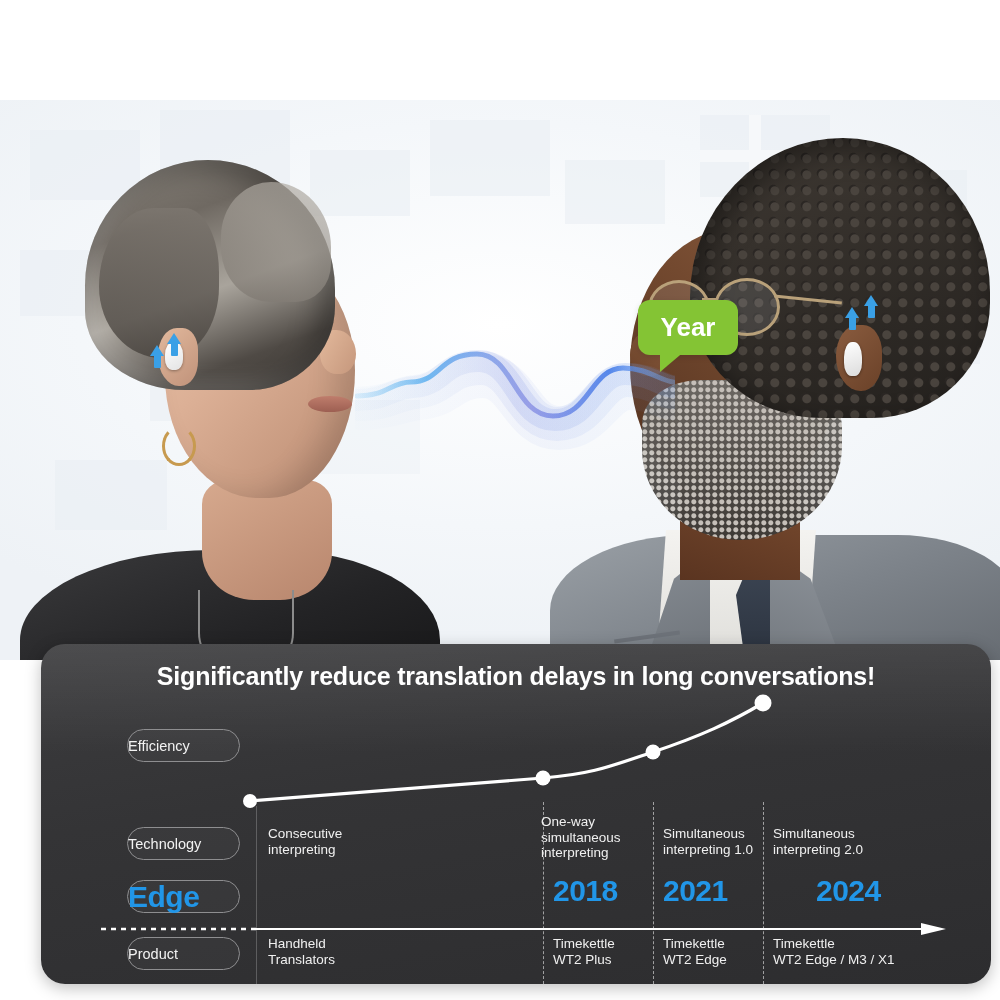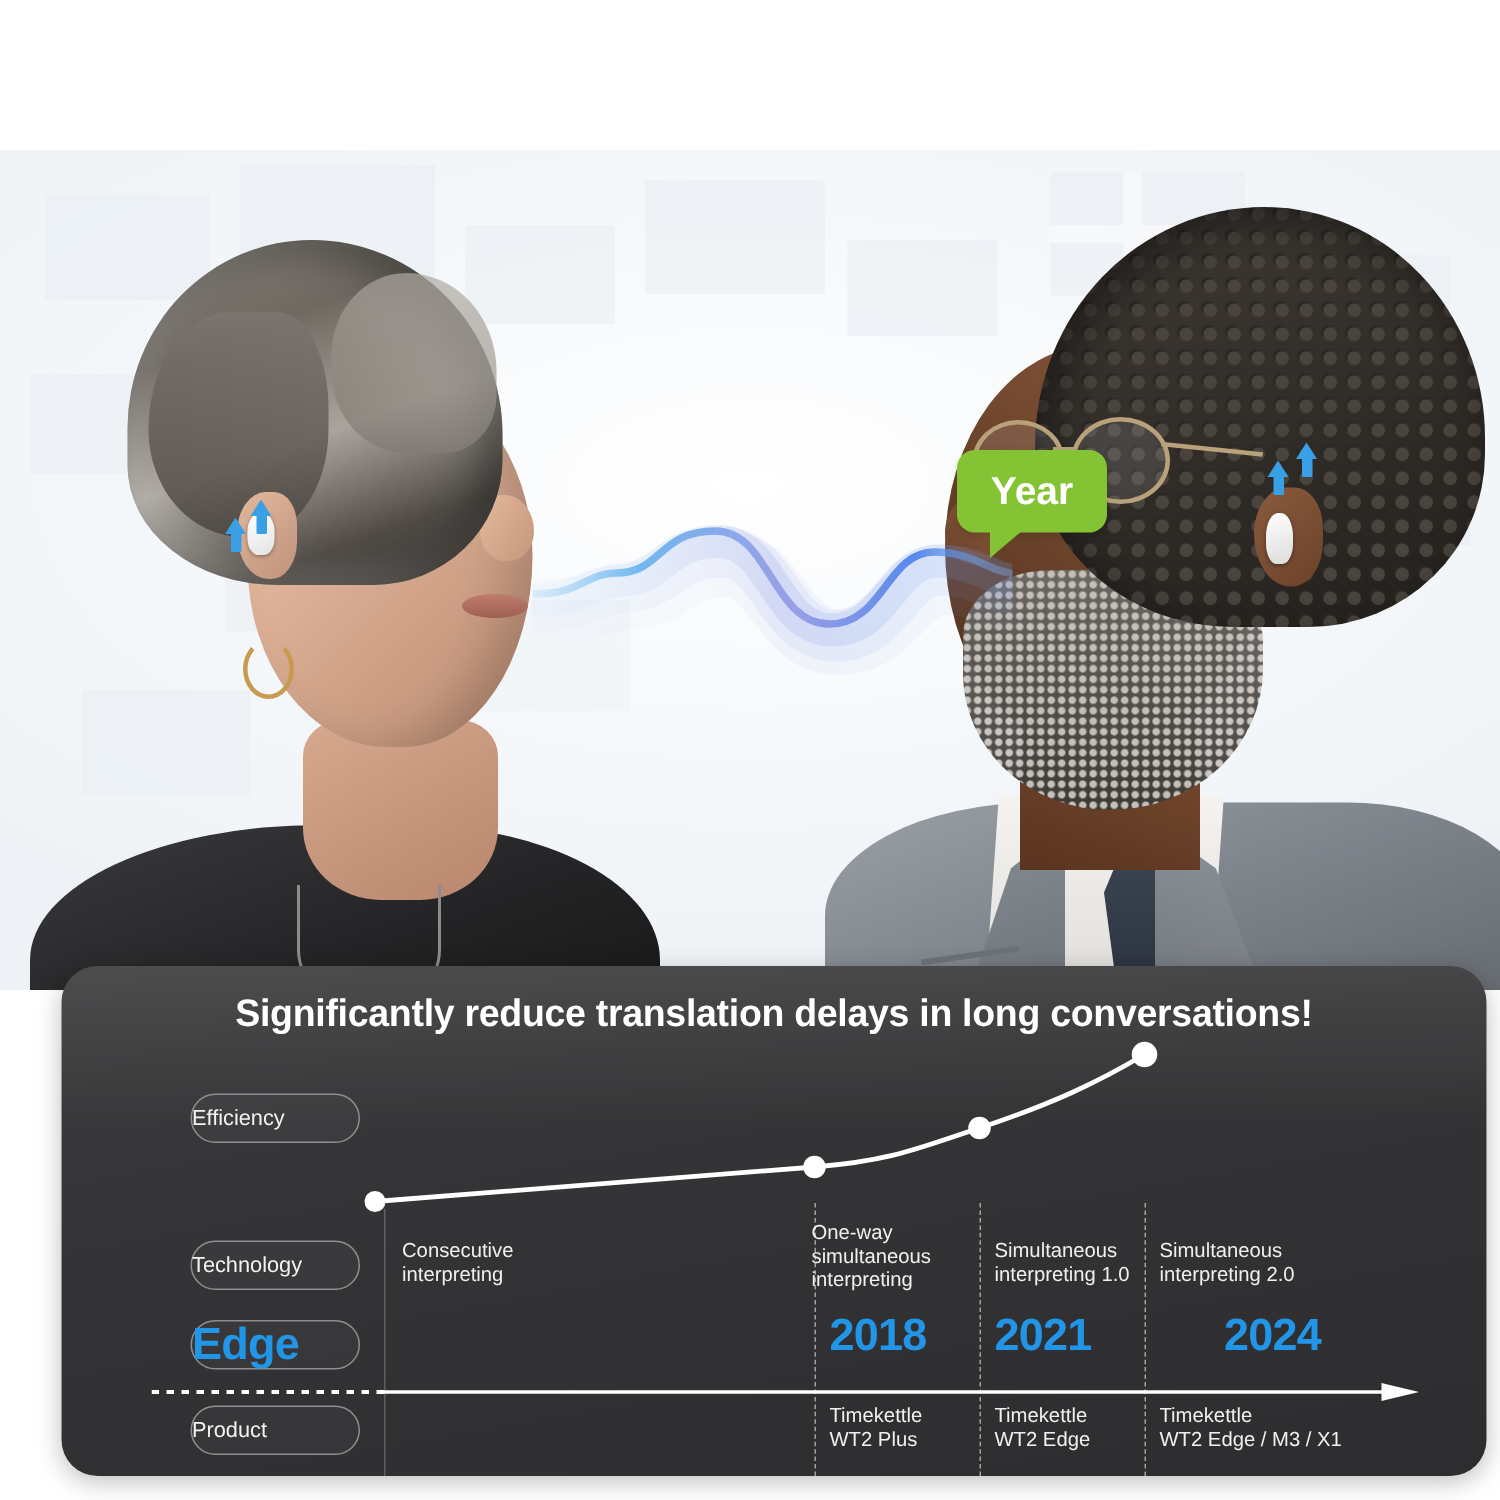--- a/index.html
+++ b/index.html
@@ -511,18 +511,19 @@
     <div class="year y3">2024</div>
 
     <div class="timeline">
       <svg width="845" height="12" viewBox="0 0 845 12">
         <line x1="0" y1="6" x2="155" y2="6" stroke="#ffffff" stroke-width="2.6" stroke-dasharray="5 5" stroke-linecap="butt"></line>
         <line x1="152" y1="6" x2="822" y2="6" stroke="#ffffff" stroke-width="2.2"></line>
         <polygon points="820,0 845,6 820,12" fill="#ffffff"></polygon>
       </svg>
     </div>
 
+    <div class="prod p1">Handheld<br>Translators</div>
     <div class="prod p2">Timekettle<br>WT2 Plus</div>
     <div class="prod p3">Timekettle<br>WT2 Edge</div>
     <div class="prod p4">Timekettle<br>WT2 Edge / M3 / X1</div>
   </div>
 
 </div>
 
 </body></html>

